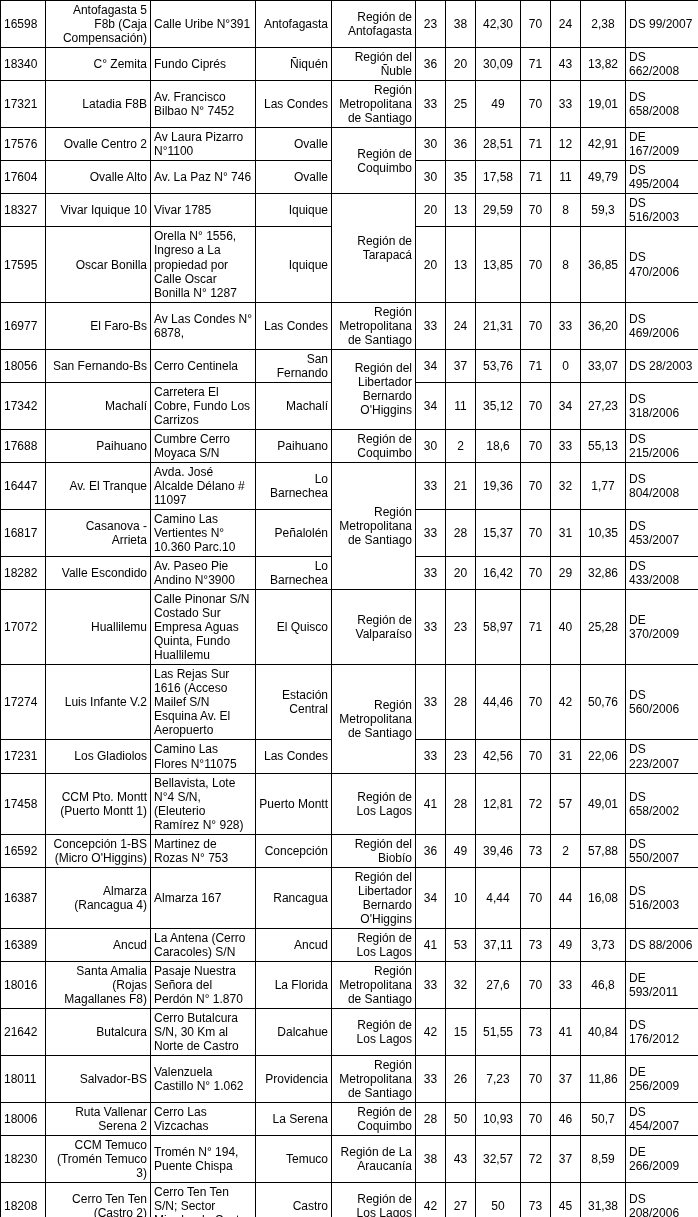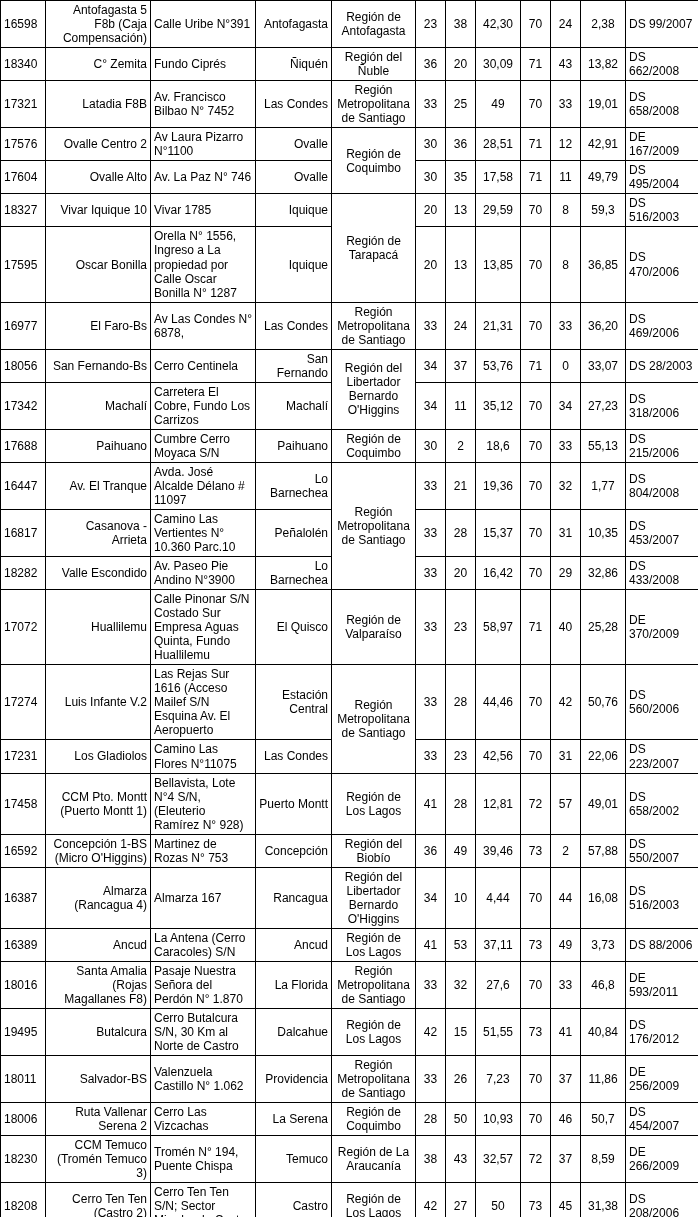--- a/index.html
+++ b/index.html
@@ -24,21 +24,21 @@
     vertical-align: middle;
     padding: 2px 3px;
     height: 22px; 
     word-wrap: break-word;
     overflow-wrap: break-word;
   }
   td.c-id     { text-align: left; }
   td.c-name   { text-align: right; }
   td.c-addr   { text-align: left; }
   td.c-city   { text-align: right; }
-  td.c-region { text-align: center; }
+  td.c-region { text-align: right; }
   td.c-num    { text-align: center; }
   td.c-decree { text-align: left; padding-left: 7px; }
 </style>
 </head>
 <body>
 
 <table class="stations">
   <colgroup>
     <col style="width:45px">
     <col style="width:105px">
@@ -350,21 +350,21 @@
         <td class="c-region">Región Metropolitana de Santiago</td>
         <td class="c-num">33</td>
         <td class="c-num">32</td>
         <td class="c-num">27,6</td>
         <td class="c-num">70</td>
         <td class="c-num">33</td>
         <td class="c-num">46,8</td>
         <td class="c-decree">DE 593/2011</td>
       </tr>
       <tr>
-        <td class="c-id">19495</td>
+        <td class="c-id">21642</td>
         <td class="c-name">Butalcura</td>
         <td class="c-addr">Cerro Butalcura S/N, 30 Km al Norte de Castro</td>
         <td class="c-city">Dalcahue</td>
         <td class="c-region">Región de Los Lagos</td>
         <td class="c-num">42</td>
         <td class="c-num">15</td>
         <td class="c-num">51,55</td>
         <td class="c-num">73</td>
         <td class="c-num">41</td>
         <td class="c-num">40,84</td>

